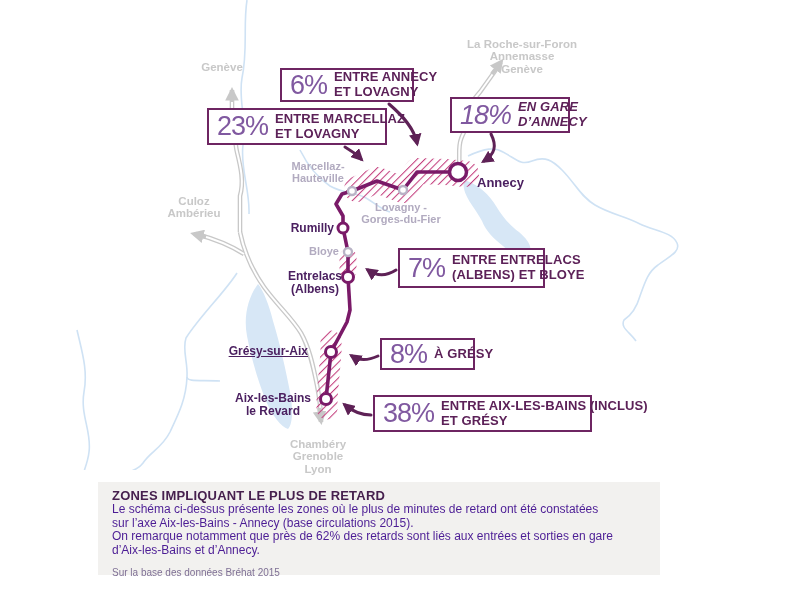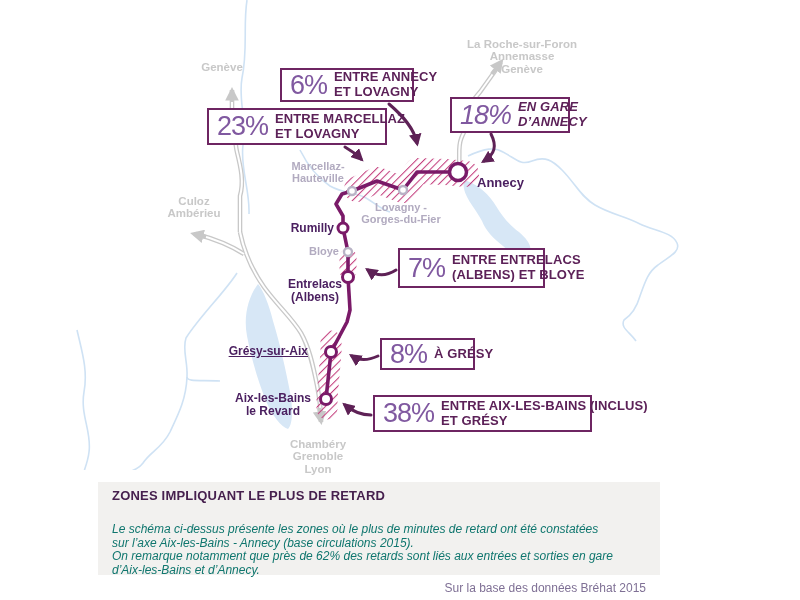--- a/index.html
+++ b/index.html
@@ -21,23 +21,23 @@
 
   #c6 {left:280px;top:68px; width:134px;height:34px;}
   #c23{left:207px;top:108px;width:180px;height:37px;}
   #c18{left:450px;top:97px; width:120px;height:36px;font-style:italic;}
   #c7 {left:398px;top:248px;width:147px;height:40px;}
   #c8 {left:380px;top:338px;width:95px; height:32px;}
   #c38{left:373px;top:395px;width:219px;height:37px;}
 
   .panel{position:absolute;left:98px;top:482px;width:562px;height:93px;background:#f2f1ef;
          padding:6px 14px;box-sizing:border-box;}
-  .panel .ttl{font-size:13px;font-weight:700;color:#46204e;letter-spacing:.2px;margin-bottom:20px;}
-  .panel .bod{font-size:12px;color:#0f766e;line-height:13.5px;font-style:italic;}
-  .panel .src{font-size:12px;color:#7f7095;margin-top:4px;text-align:right;}
+  .panel .ttl{font-size:13px;font-weight:700;color:#46204e;letter-spacing:.2px;margin-bottom:0;}
+  .panel .bod{font-size:12px;color:#4c1d95;line-height:13.5px;}
+  .panel .src{font-size:10px;color:#7f7095;margin-top:10px;}
 </style>
 </head>
 <body>
 
 <div id="stage">
 
   <svg id="mapsvg" width="800" height="470" viewBox="0 0 800 470">
     <defs>
       <pattern id="hatch" patternUnits="userSpaceOnUse" width="5.5" height="5.5" patternTransform="rotate(45)">
         <line x1="0" y1="0" x2="0" y2="5.5" stroke="#c33e7d" stroke-width="2.1"></line>
@@ -134,21 +134,21 @@
     <div>Marcellaz-</div>
     <div>Hauteville</div>
   </div>
   <div class="lab minor ctr" style="left:356px;top:202px;width:90px;">
     <div>Lovagny -</div>
     <div>Gorges-du-Fier</div>
   </div>
   <div class="lab minor rgt" style="left:259px;top:246px;width:80px;">Bloye</div>
 
   <div class="lab sta rgt" style="left:254px;top:222px;width:80px;">Rumilly</div>
-  <div class="lab sta ctr" style="left:275px;top:278px;width:80px;">
+  <div class="lab sta ctr" style="left:275px;top:270px;width:80px;">
     <div>Entrelacs</div>
     <div>(Albens)</div>
   </div>
   <div class="lab sta rgt" style="left:218px;top:345px;width:90px;text-decoration:underline;">Grésy-sur-Aix</div>
   <div class="lab sta ctr" style="left:233px;top:392px;width:80px;">
     <div>Aix-les-Bains</div>
     <div>le Revard</div>
   </div>
   <div class="lab sta" style="left:477px;top:176px;font-size:13px;">Annecy</div>
 

